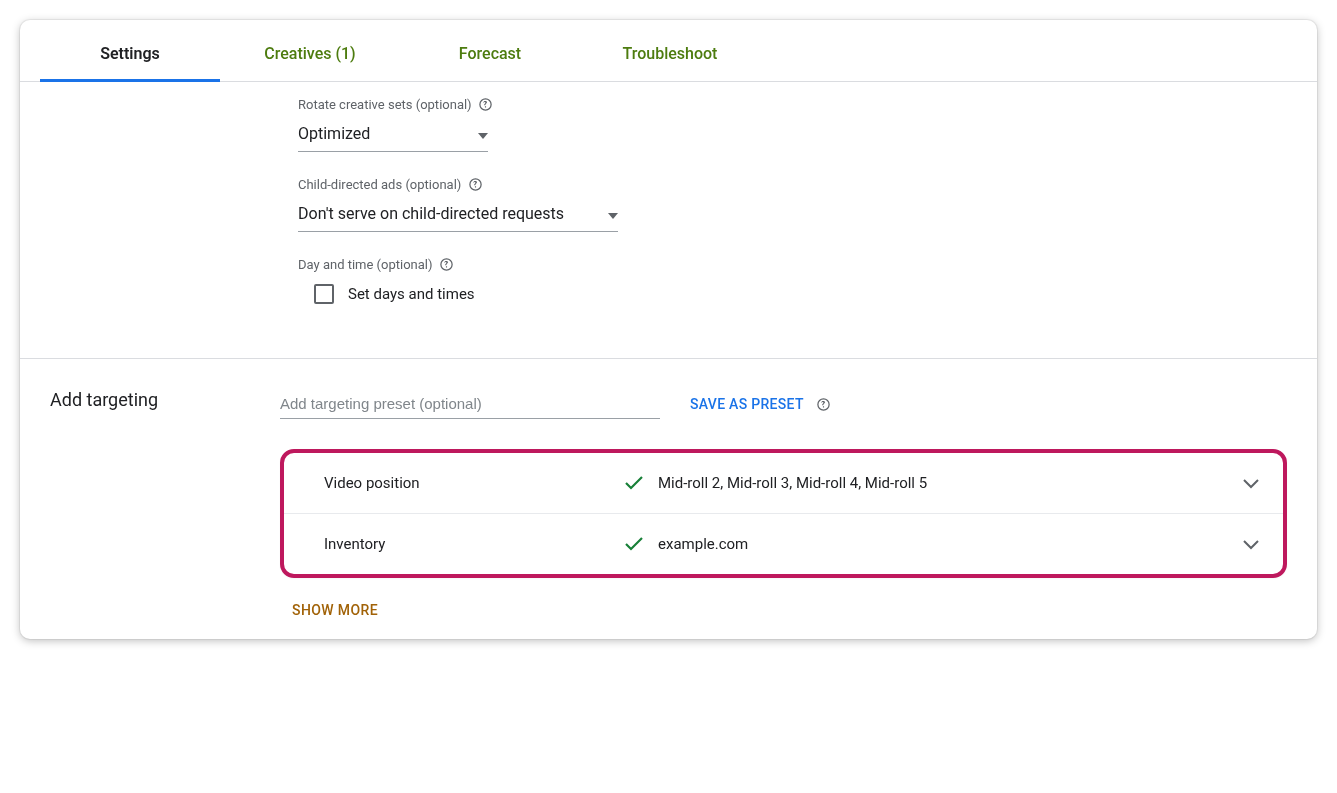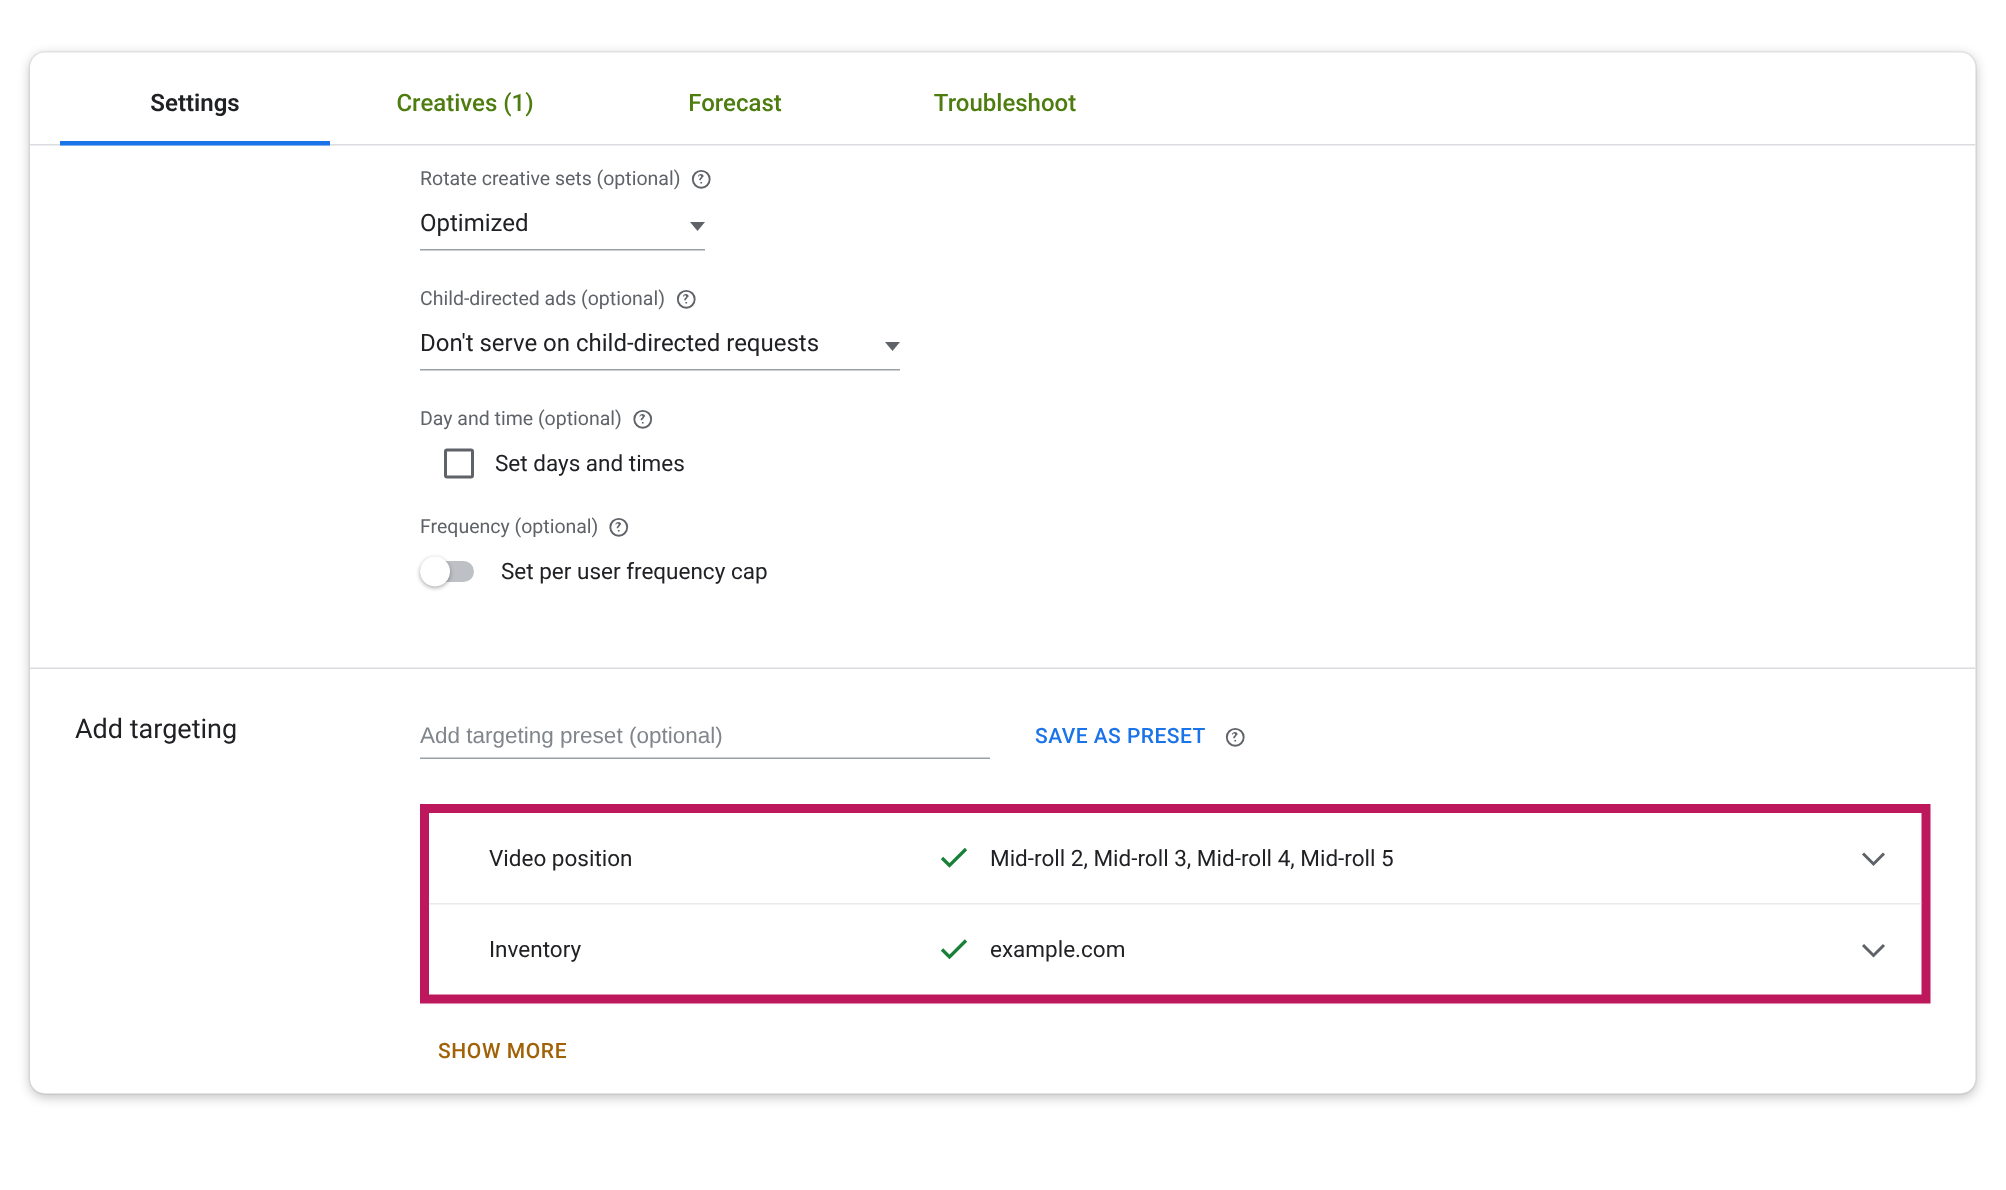--- a/index.html
+++ b/index.html
@@ -5,21 +5,21 @@
   * { box-sizing: border-box; }
   body {
     margin: 0;
     padding: 20px;
     font-family: Roboto, Arial, sans-serif;
     background: #fff;
     color: #202124;
   }
   .window {
     width: 1297px;
-    margin: 15px auto;
+    margin: 0 auto;
     background: #fff;
     border-radius: 10px;
     box-shadow: 0 2px 8px rgba(0,0,0,0.25), 0 0 0 1px rgba(0,0,0,0.05);
     overflow: hidden;
     padding-bottom: 20px;
   }
   .tabs {
     display: flex;
     border-bottom: 1px solid #dadce0;
     padding: 0 20px;
@@ -40,21 +40,21 @@
   }
   .tab.active::after {
     content: "";
     position: absolute;
     left: 0; right: 0; bottom: -1px;
     height: 3px;
     background: #1a73e8;
   }
   .content {
     display: flex;
-    padding: 14px 30px 0 30px;
+    padding: 14px 30px 0 48px;
   }
   .left-col {
     width: 230px;
     flex-shrink: 0;
   }
   .right-col {
     flex: 1;
   }
   .field-group { margin-bottom: 24px; }
   .field-label {
@@ -134,22 +134,22 @@
     width:380px; outline:none;
     color:#701a75; background:transparent;
   }
   .preset-input::placeholder { color:#80868b; }
   .preset-save {
     color:#1a73e8; font-weight:500; font-size:14px;
     letter-spacing:0.3px; cursor:pointer;
     display:flex; align-items:center; gap:12px;
   }
   .targeting-card {
-    border:6px solid #be185d;
-    border-radius:0;
+    border:4px solid #be185d;
+    border-radius:14px;
     box-shadow:0 1px 2px rgba(0,0,0,0.04);
     overflow:hidden;
   }
   .target-row {
     display:flex; align-items:center;
     padding:20px 24px 20px 40px;
     border-top:1px solid #e8eaed;
     cursor:pointer;
   }
   .target-row:first-child { border-top:none; }
@@ -230,37 +230,20 @@
                 <path d="M12 2a10 10 0 100 20 10 10 0 000-20zm0 18a8 8 0 110-16 8 8 0 010 16zm-.9-5.2h1.8v1.8h-1.8v-1.8zm2.5-5.6c0 .9-.4 1.5-1.2 2.2-.7.6-.9.9-.9 1.6h-1.7c0-1.2.4-1.8 1.3-2.6.6-.5.8-.8.8-1.3 0-.7-.5-1.2-1.3-1.2-.8 0-1.3.5-1.4 1.3H8.5c.1-1.7 1.3-2.8 3.1-2.8 1.8 0 3 1 3 2.8z"></path>
               </svg>
           </span>
         </div>
         <div class="checkbox-row">
           <div class="checkbox-box"></div>
           <span class="checkbox-label">Set days and times</span>
         </div>
       </div>
 
-      <div class="field-group">
-        <div class="field-label">
-          <span>Frequency (optional)</span>
-          <span class="help-icon">
-            <svg viewBox="0 0 24 24">
-                <path d="M12 2a10 10 0 100 20 10 10 0 000-20zm0 18a8 8 0 110-16 8 8 0 010 16zm-.9-5.2h1.8v1.8h-1.8v-1.8zm2.5-5.6c0 .9-.4 1.5-1.2 2.2-.7.6-.9.9-.9 1.6h-1.7c0-1.2.4-1.8 1.3-2.6.6-.5.8-.8.8-1.3 0-.7-.5-1.2-1.3-1.2-.8 0-1.3.5-1.4 1.3H8.5c.1-1.7 1.3-2.8 3.1-2.8 1.8 0 3 1 3 2.8z"></path>
-              </svg>
-          </span>
-        </div>
-        <div class="toggle-row">
-          <div class="toggle">
-            <div class="toggle-track"></div>
-            <div class="toggle-knob"></div>
-          </div>
-          <span class="checkbox-label">Set per user frequency cap</span>
-        </div>
-      </div>
 
     </div>
   </div>
 
   <hr class="section-divider">
 
   <div class="section">
     <div class="section-title">Add targeting</div>
     <div style="flex:1">
 

